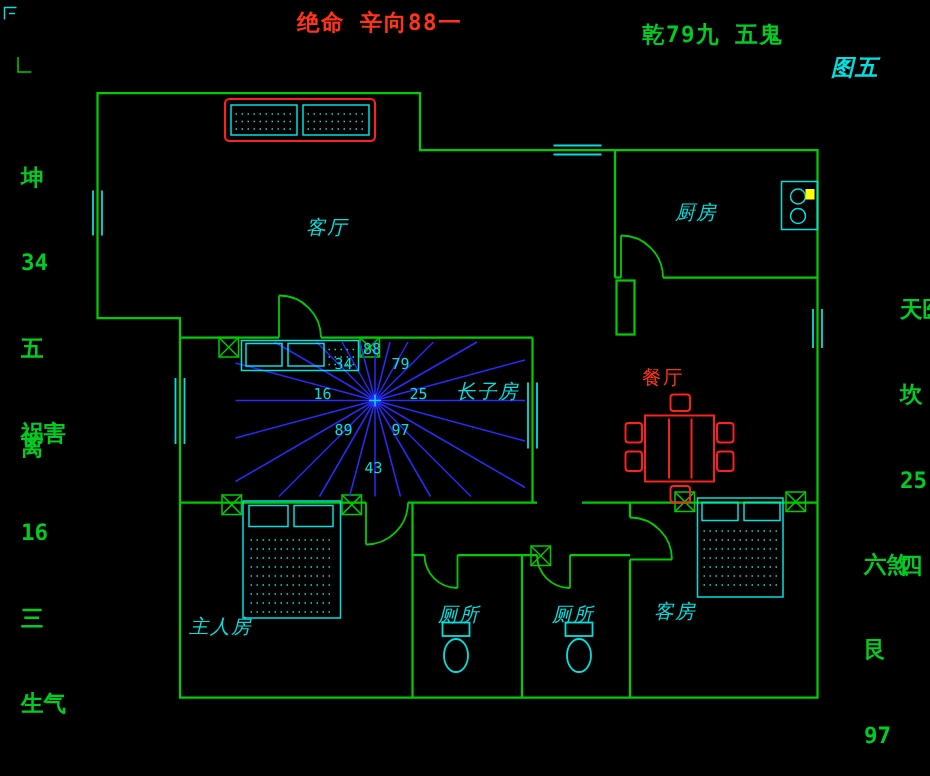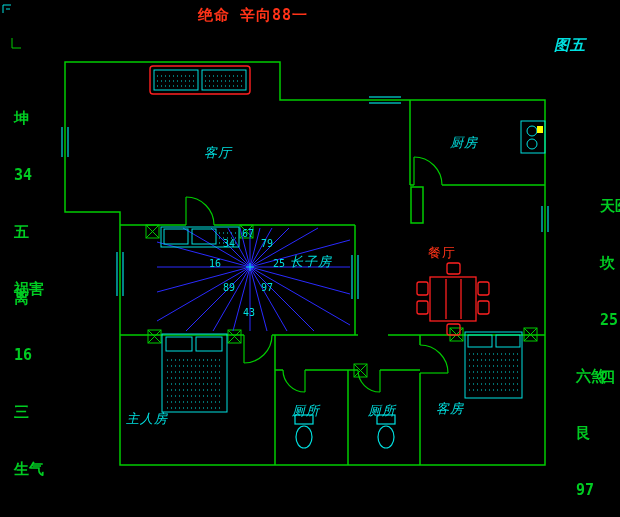--- a/index.html
+++ b/index.html
@@ -224,20 +224,21 @@
 
     <g stroke="#00e0e0" stroke-width="1.2" fill="none">
       <rect x="295" y="415" width="18" height="9"></rect>
       <ellipse cx="304" cy="437" rx="8" ry="11"></ellipse>
       <rect x="377" y="415" width="18" height="9"></rect>
       <ellipse cx="386" cy="437" rx="8" ry="11"></ellipse>
     </g>
   </svg>
 
   <div class="lbl red top-lbl" style="left:198px;top:8px">绝命 辛向88一</div>
+  <div class="lbl green top-lbl" style="left:428px;top:16px">乾79九 五鬼</div>
   <div class="lbl cyan top-lbl" style="left:554px;top:38px">图五</div>
 
   <div class="lbl green side-col" style="left:14px;top:74px">
     <div>坤</div>
     <div>34</div>
     <div>五</div>
     <div>祸害</div>
   </div>
 
   <div class="lbl green side-col" style="left:14px;top:254px">
@@ -258,27 +259,27 @@
     <div>六煞</div>
     <div>艮</div>
     <div>97</div>
     
   </div>
 
 
   <div class="lbl cyan room-lbl" style="left:204px;top:146px">客厅</div>
   <div class="lbl cyan room-lbl" style="left:450px;top:136px">厨房</div>
   <div class="lbl red  room-lbl" style="left:428px;top:246px">餐厅</div>
-  <div class="lbl cyan room-lbl" style="left:290px;top:255px">长子房</div>
+  <div class="lbl cyan room-lbl" style="left:304px;top:255px">长子房</div>
   <div class="lbl cyan room-lbl" style="left:126px;top:412px">主人房</div>
   <div class="lbl cyan room-lbl" style="left:292px;top:404px">厕所</div>
   <div class="lbl cyan room-lbl" style="left:368px;top:404px">厕所</div>
   <div class="lbl cyan room-lbl" style="left:436px;top:402px">客房</div>
 
-  <span class="num" style="left:242px;top:229px">67</span>
+  <span class="num" style="left:242px;top:229px">88</span>
   <span class="num" style="left:261px;top:239px">79</span>
   <span class="num" style="left:273px;top:259px">25</span>
   <span class="num" style="left:261px;top:283px">97</span>
   <span class="num" style="left:243px;top:308px">43</span>
   <span class="num" style="left:223px;top:283px">89</span>
   <span class="num" style="left:209px;top:259px">16</span>
   <span class="num" style="left:223px;top:239px">34</span>
 
 </div>
 

